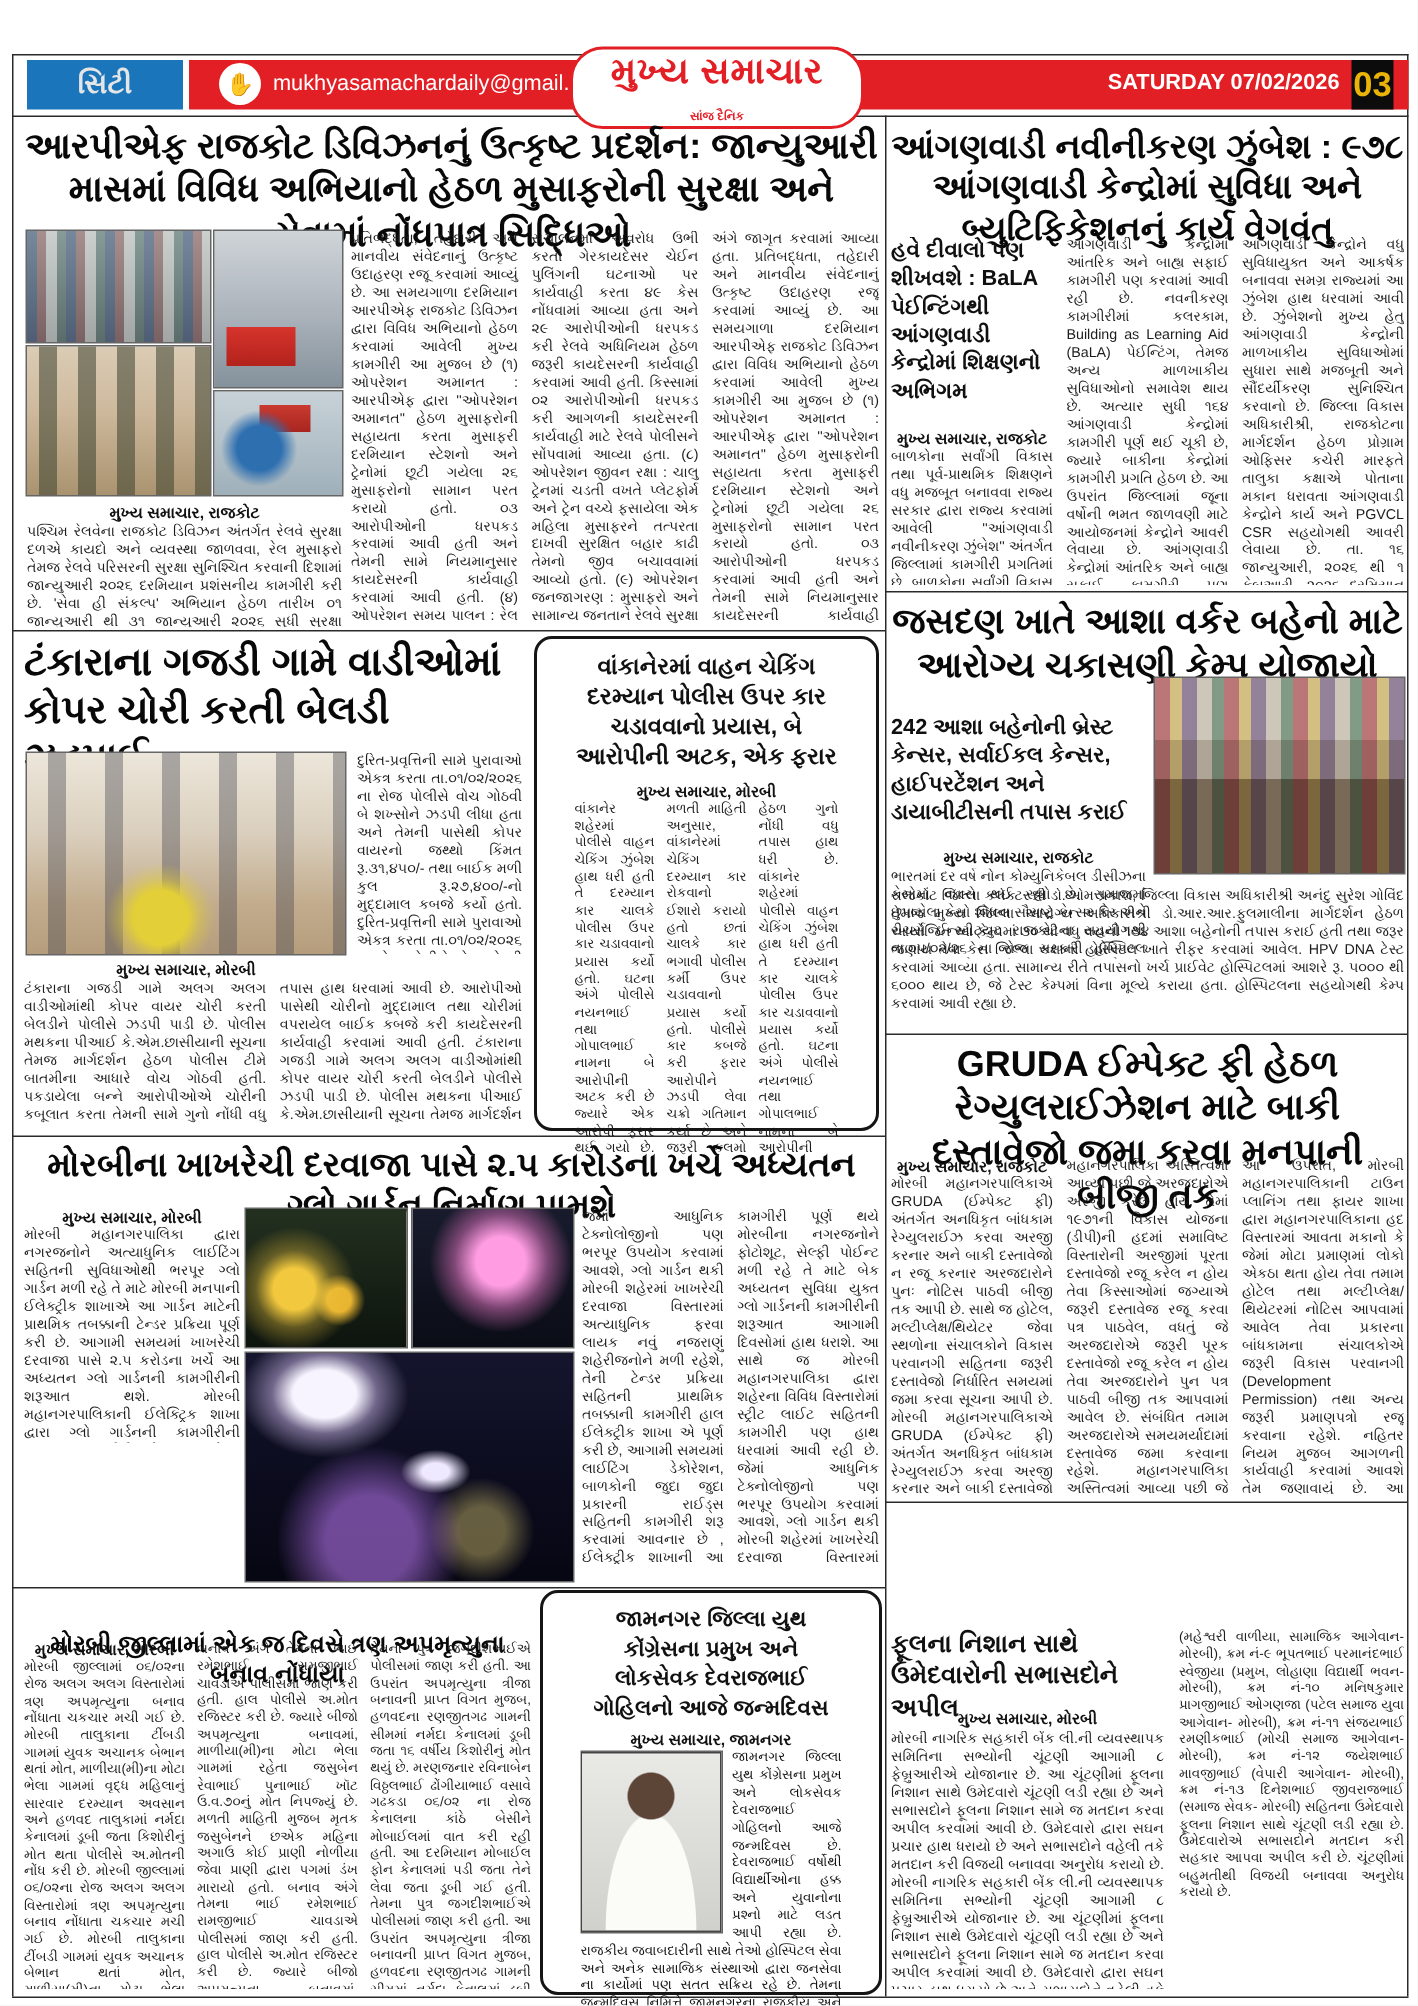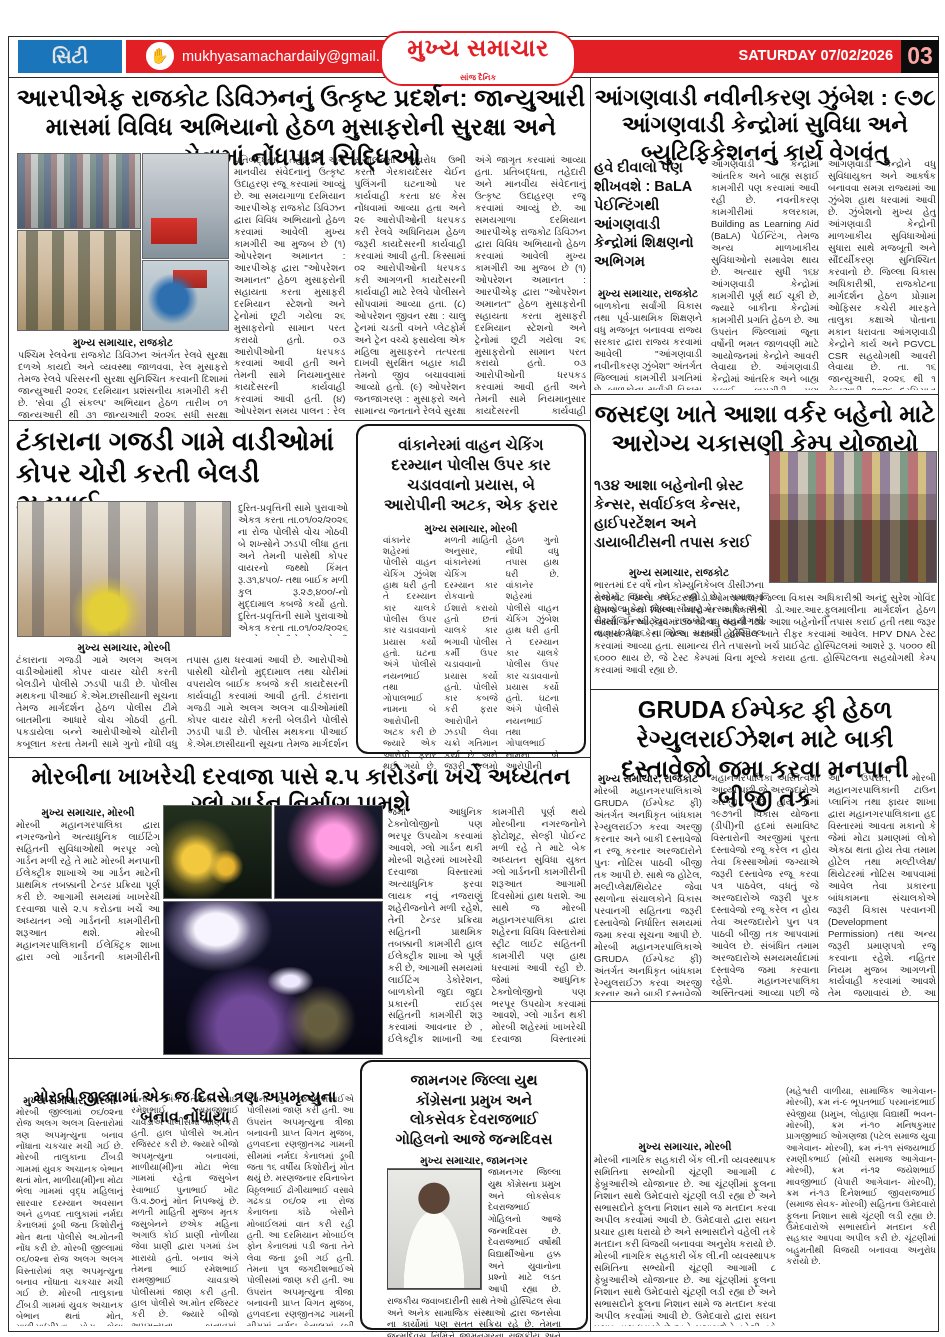--- a/index.html
+++ b/index.html
@@ -26,22 +26,22 @@
   #header-bar{position:absolute;left:126px;top:40px;width:813px;height:33px;background:#e31f26;}
   #hand-badge{position:absolute;left:146px;top:42px;width:28px;height:28px;border-radius:50%;
     background:#fff;display:flex;align-items:center;justify-content:center;font-size:15px;color:#e07820;}
   #header-email{position:absolute;left:182px;top:48px;font-size:14.5px;color:#fff;}
   #logo-box{position:absolute;left:380px;top:31px;width:192px;height:51px;background:#fff;
     border:2.5px solid #e31f26;border-radius:22px;display:flex;flex-direction:column;
     align-items:center;justify-content:center;line-height:1;}
   #logo-title{color:#e31f26;font-weight:bold;font-size:24px;letter-spacing:0.5px;}
   #logo-sub{color:#e31f26;font-size:8px;margin-top:14px;font-weight:bold;}
   #header-date{position:absolute;right:52px;top:47px;font-size:14.5px;font-weight:bold;color:#fff;}
-  #page-no{position:absolute;left:901px;top:40px;width:38px;height:33px;background:#0c0c0c;
-    color:#fca5a5;font-weight:bold;font-size:23px;display:flex;align-items:center;justify-content:center;}
+  #page-no{position:absolute;left:901px;top:40px;width:28px;height:33px;background:#0c0c0c;
+    color:#eab308;font-weight:bold;font-size:23px;display:flex;align-items:center;justify-content:center;}
   
   .headline{position:absolute;font-weight:bold;color:#080808;text-align:center;line-height:1.22;}
   .subhead{font-weight:bold;color:#101010;line-height:1.3;}
   .byline{font-weight:bold;font-size:10.5px;text-align:center;color:#111;}
   .body{font-size:9.5px;line-height:1.26;text-align:justify;color:#1c1c1c;overflow:hidden;}
   .cols3{column-count:3;column-gap:9px;}
   .cols2{column-count:2;column-gap:9px;}
   .boxed{position:absolute;border:2px solid #151515;border-radius:12px;background:#fff;
          padding:7px 25px;box-sizing:border-box;}
   
@@ -195,21 +195,21 @@
   <div class="byline" id="a3-byline">મુખ્ય સમાચાર, મોરબી</div>
   <div class="body cols2" id="a3-body">ટંકારાના ગજડી ગામે અલગ અલગ વાડીઓમાંથી કોપર વાયર ચોરી કરતી બેલડીને પોલીસે ઝડપી પાડી છે. પોલીસ મથકના પીઆઈ કે.એમ.છાસીયાની સૂચના તેમજ માર્ગદર્શન હેઠળ પોલીસ ટીમે બાતમીના આધારે વોચ ગોઠવી હતી. પકડાયેલા બન્ને આરોપીઓએ ચોરીની કબૂલાત કરતા તેમની સામે ગુનો નોંધી વધુ તપાસ હાથ ધરવામાં આવી છે. આરોપીઓ પાસેથી ચોરીનો મુદ્દામાલ તથા ચોરીમાં વપરાયેલ બાઈક કબજે કરી કાયદેસરની કાર્યવાહી કરવામાં આવી હતી. ટંકારાના ગજડી ગામે અલગ અલગ વાડીઓમાંથી કોપર વાયર ચોરી કરતી બેલડીને પોલીસે ઝડપી પાડી છે. પોલીસ મથકના પીઆઈ કે.એમ.છાસીયાની સૂચના તેમજ માર્ગદર્શન હેઠળ પોલીસ ટીમે બાતમીના આધારે વોચ ગોઠવી હતી. પકડાયેલા બન્ને આરોપીઓએ ચોરીની કબૂલાત કરતા તેમની સામે ગુનો નોંધી વધુ તપાસ હાથ ધરવામાં આવી છે. આરોપીઓ પાસેથી ચોરીનો મુદ્દામાલ તથા ચોરીમાં વપરાયેલ બાઈક કબજે કરી કાયદેસરની કાર્યવાહી કરવામાં આવી હતી.</div>
 
   <div class="boxed" id="a4-box">
     <div id="a4-headline">વાંકાનેરમાં વાહન ચેકિંગ દરમ્યાન પોલીસ ઉપર કાર ચડાવવાનો પ્રયાસ, બે આરોપીની અટક, એક ફરાર</div>
     <div class="byline">મુખ્ય સમાચાર, મોરબી</div>
     <div class="body" id="a4-cols">વાંકાનેર શહેરમાં પોલીસે વાહન ચેકિંગ ઝુંબેશ હાથ ધરી હતી તે દરમ્યાન કાર ચાલકે પોલીસ ઉપર કાર ચડાવવાનો પ્રયાસ કર્યો હતો. ઘટના અંગે પોલીસે નયનભાઈ તથા ગોપાલભાઈ નામના બે આરોપીની અટક કરી છે જ્યારે એક આરોપી ફરાર થઈ ગયો છે. મળતી માહિતી અનુસાર, વાંકાનેરમાં ચેકિંગ દરમ્યાન કાર રોકવાનો ઈશારો કરાયો હતો છતાં ચાલકે કાર ભગાવી પોલીસ કર્મી ઉપર ચડાવવાનો પ્રયાસ કર્યો હતો. પોલીસે કાર કબજે કરી ફરાર આરોપીને ઝડપી લેવા ચક્રો ગતિમાન કર્યા છે અને જરૂરી કલમો હેઠળ ગુનો નોંધી વધુ તપાસ હાથ ધરી છે. વાંકાનેર શહેરમાં પોલીસે વાહન ચેકિંગ ઝુંબેશ હાથ ધરી હતી તે દરમ્યાન કાર ચાલકે પોલીસ ઉપર કાર ચડાવવાનો પ્રયાસ કર્યો હતો. ઘટના અંગે પોલીસે નયનભાઈ તથા ગોપાલભાઈ નામના બે આરોપીની અટક કરી છે જ્યારે એક આરોપી ફરાર થઈ ગયો છે. મળતી માહિતી અનુસાર, વાંકાનેરમાં ચેકિંગ દરમ્યાન કાર રોકવાનો ઈશારો કરાયો હતો છતાં ચાલકે કાર ભગાવી પોલીસ કર્મી ઉપર ચડાવવાનો પ્રયાસ કર્યો હતો. પોલીસે કાર કબજે કરી ફરાર આરોપીને ઝડપી લેવા ચક્રો ગતિમાન કર્યા છે અને જરૂરી કલમો હેઠળ ગુનો નોંધી વધુ તપાસ હાથ ધરી છે. વાંકાનેર શહેરમાં પોલીસે વાહન ચેકિંગ ઝુંબેશ હાથ ધરી હતી તે દરમ્યાન કાર ચાલકે પોલીસ ઉપર કાર ચડાવવાનો પ્રયાસ કર્યો હતો. ઘટના અંગે પોલીસે નયનભાઈ તથા ગોપાલભાઈ નામના બે આરોપીની અટક કરી છે જ્યારે એક આરોપી ફરાર થઈ ગયો છે. મળતી માહિતી અનુસાર, વાંકાનેરમાં ચેકિંગ દરમ્યાન કાર રોકવાનો ઈશારો કરાયો હતો છતાં ચાલકે કાર ભગાવી પોલીસ કર્મી ઉપર ચડાવવાનો પ્રયાસ કર્યો હતો. પોલીસે કાર કબજે કરી ફરાર આરોપીને ઝડપી લેવા ચક્રો ગતિમાન કર્યા છે અને જરૂરી કલમો હેઠળ ગુનો નોંધી વધુ તપાસ હાથ ધરી છે.</div>
   </div>
 
   <div class="headline" id="a5-headline">જસદણ ખાતે આશા વર્કર બહેનો માટે આરોગ્ય ચકાસણી કેમ્પ યોજાયો</div>
-  <div class="subhead" id="a5-sub">૧૩૪ આશા બહેનોની બ્રેસ્ટ કેન્સર, સર્વાઈકલ કેન્સર, હાઈપરટેંશન અને ડાયાબીટીસની તપાસ કરાઈ</div>
+  <div class="subhead" id="a5-sub">242 આશા બહેનોની બ્રેસ્ટ કેન્સર, સર્વાઈકલ કેન્સર, હાઈપરટેંશન અને ડાયાબીટીસની તપાસ કરાઈ</div>
   <div class="ph ph-camp" id="a5-photo"></div>
   <div class="byline" id="a5-byline">મુખ્ય સમાચાર, રાજકોટ</div>
   <div class="body" id="a5-bodyA">ભારતમાં દર વર્ષે નોન કોમ્યુનિકેબલ ડીસીઝના કેસોમાં વધારો થઈ રહ્યો છે. સમાજમાં છુપાયેલા કેસો શોધવા સૌરાષ્ટ્ર કેન્સર કેર અને રીચર્સ ઈન્સ્ટીટ્યુટ રાજકોટના સહયોગથી તા.૦૫/૦૨/૨૬ ના રોજ સરકારી હોસ્પિટલ જસદણ ખાતે આરોગ્ય ચકાસણી કેમ્પનું આયોજન કરવામાં આવ્યું હતું.</div>
   <div class="body" id="a5-bodyB" style="top:592px;height:94px;">રાજકોટ જિલ્લા કલેક્ટરશ્રી ડો.ઓમ પ્રકાશ, જિલ્લા વિકાસ અધિકારીશ્રી અનંદુ સુરેશ ગોવિંદ તેમજ મુખ્ય જિલ્લા આરોગ્ય અધિકારીશ્રી ડો.આર.આર.ફુલમાલીના માર્ગદર્શન હેઠળ આયોજિત આ કેમ્પમાં ૩૦ થી વધુ વયની ૧૩૪ આશા બહેનોની તપાસ કરાઈ હતી તથા જરૂર જણાય તેવા કેસ જિલ્લા કક્ષાની હોસ્પિટલ ખાતે રીફર કરવામાં આવેલ. HPV DNA ટેસ્ટ કરવામાં આવ્યા હતા. સામાન્ય રીતે તપાસનો ખર્ચ પ્રાઈવેટ હોસ્પિટલમાં આશરે રૂ. ૫૦૦૦ થી ૬૦૦૦ થાય છે, જે ટેસ્ટ કેમ્પમાં વિના મૂલ્યે કરાયા હતા. હોસ્પિટલના સહયોગથી કેમ્પ કરવામાં આવી રહ્યા છે.</div>
 
   <div class="headline" id="a6-headline">GRUDA ઈમ્પેક્ટ ફી હેઠળ રેગ્યુલરાઈઝેશન માટે બાકી દસ્તાવેજો જમા કરવા મનપાની બીજી તક</div>
   <div id="a6-row">
     <div class="c">
       <div class="byline">મુખ્ય સમાચાર, રાજકોટ</div>
       <div class="body">મોરબી મહાનગરપાલિકાએ GRUDA (ઈમ્પેક્ટ ફી) અંતર્ગત અનધિકૃત બાંધકામ રેગ્યુલરાઈઝ કરવા અરજી કરનાર અને બાકી દસ્તાવેજો ન રજૂ કરનાર અરજદારોને પુનઃ નોટિસ પાઠવી બીજી તક આપી છે. સાથે જ હોટેલ, મલ્ટીપ્લેક્ષ/થિયેટર જેવા સ્થળોના સંચાલકોને વિકાસ પરવાનગી સહિતના જરૂરી દસ્તાવેજો નિર્ધારિત સમયમાં જમા કરવા સૂચના આપી છે. મોરબી મહાનગરપાલિકાએ GRUDA (ઈમ્પેક્ટ ફી) અંતર્ગત અનધિકૃત બાંધકામ રેગ્યુલરાઈઝ કરવા અરજી કરનાર અને બાકી દસ્તાવેજો ન રજૂ કરનાર અરજદારોને પુનઃ નોટિસ પાઠવી બીજી તક આપી છે. સાથે જ હોટેલ, મલ્ટીપ્લેક્ષ/થિયેટર જેવા સ્થળોના સંચાલકોને વિકાસ પરવાનગી સહિતના જરૂરી દસ્તાવેજો નિર્ધારિત સમયમાં જમા કરવા સૂચના આપી છે.</div>
@@ -240,17 +240,18 @@
 
   <div class="boxed" id="a9-box">
     <div id="a9-headline">જામનગર જિલ્લા યુથ કોંગ્રેસના પ્રમુખ અને લોકસેવક દેવરાજભાઈ ગોહિલનો આજે જન્મદિવસ</div>
     <div class="byline">મુખ્ય સમાચાર, જામનગર</div>
     <div id="a9-body">
       <span class="ph ph-portrait" id="a9-photo"></span>
       <span>જામનગર જિલ્લા યુથ કોંગ્રેસના પ્રમુખ અને લોકસેવક દેવરાજભાઈ ગોહિલનો આજે જન્મદિવસ છે. દેવરાજભાઈ વર્ષોથી વિદ્યાર્થીઓના હક્ક અને યુવાનોના પ્રશ્નો માટે લડત આપી રહ્યા છે. રાજકીય જવાબદારીની સાથે તેઓ હોસ્પિટલ સેવા અને અનેક સામાજિક સંસ્થાઓ દ્વારા જનસેવા ના કાર્યોમાં પણ સતત સક્રિય રહે છે. તેમના જન્મદિવસ નિમિત્તે જામનગરના રાજકીય અને સામાજિક આગેવાનો તેમજ યુવા કાર્યકર્તાઓ દ્વારા તેમના પર શુભેચ્છાઓનો અવિરત પ્રવાહ વહી રહ્યો છે..તેમના મો.ન.૮૯૮૦૧૮૮૯૧૮ છે.</span>
     </div>
   </div>
 
+  <div class="subhead" id="a10-sub">ફૂલના નિશાન સાથે ઉમેદવારોની સભાસદોને અપીલ</div>
   <div class="byline" id="a10-byline">મુખ્ય સમાચાર, મોરબી</div>
   <div class="body" id="a10-left">મોરબી નાગરિક સહકારી બેંક લી.ની વ્યવસ્થાપક સમિતિના સભ્યોની ચૂંટણી આગામી ૮ ફેબ્રુઆરીએ યોજાનાર છે. આ ચૂંટણીમાં ફૂલના નિશાન સાથે ઉમેદવારો ચૂંટણી લડી રહ્યા છે અને સભાસદોને ફૂલના નિશાન સામે જ મતદાન કરવા અપીલ કરવામાં આવી છે. ઉમેદવારો દ્વારા સઘન પ્રચાર હાથ ધરાયો છે અને સભાસદોને વહેલી તકે મતદાન કરી વિજયી બનાવવા અનુરોધ કરાયો છે. મોરબી નાગરિક સહકારી બેંક લી.ની વ્યવસ્થાપક સમિતિના સભ્યોની ચૂંટણી આગામી ૮ ફેબ્રુઆરીએ યોજાનાર છે. આ ચૂંટણીમાં ફૂલના નિશાન સાથે ઉમેદવારો ચૂંટણી લડી રહ્યા છે અને સભાસદોને ફૂલના નિશાન સામે જ મતદાન કરવા અપીલ કરવામાં આવી છે. ઉમેદવારો દ્વારા સઘન પ્રચાર હાથ ધરાયો છે અને સભાસદોને વહેલી તકે મતદાન કરી વિજયી બનાવવા અનુરોધ કરાયો છે.</div>
   <div class="body" id="a10-right">(મહેશ્વરી વાળીયા, સામાજિક આગેવાન- મોરબી), ક્રમ નં-૯ ભૂપતભાઈ પરમાનંદભાઈ સ્વેજીયા (પ્રમુખ, લોહાણા વિદ્યાર્થી ભવન- મોરબી), ક્રમ નં-૧૦ મનિષકુમાર પ્રાગજીભાઈ ઓગણજા (પટેલ સમાજ યુવા આગેવાન- મોરબી), ક્રમ નં-૧૧ સંજયભાઈ રમણીકભાઈ (મોચી સમાજ આગેવાન- મોરબી), ક્રમ નં-૧૨ જયેશભાઈ માવજીભાઈ (વેપારી આગેવાન- મોરબી), ક્રમ નં-૧૩ દિનેશભાઈ જીવરાજભાઈ (સમાજ સેવક- મોરબી) સહિતના ઉમેદવારો ફૂલના નિશાન સાથે ચૂંટણી લડી રહ્યા છે. ઉમેદવારોએ સભાસદોને મતદાન કરી સહકાર આપવા અપીલ કરી છે. ચૂંટણીમાં બહુમતીથી વિજયી બનાવવા અનુરોધ કરાયો છે.</div>
 
 </div>
 
 </body></html>

